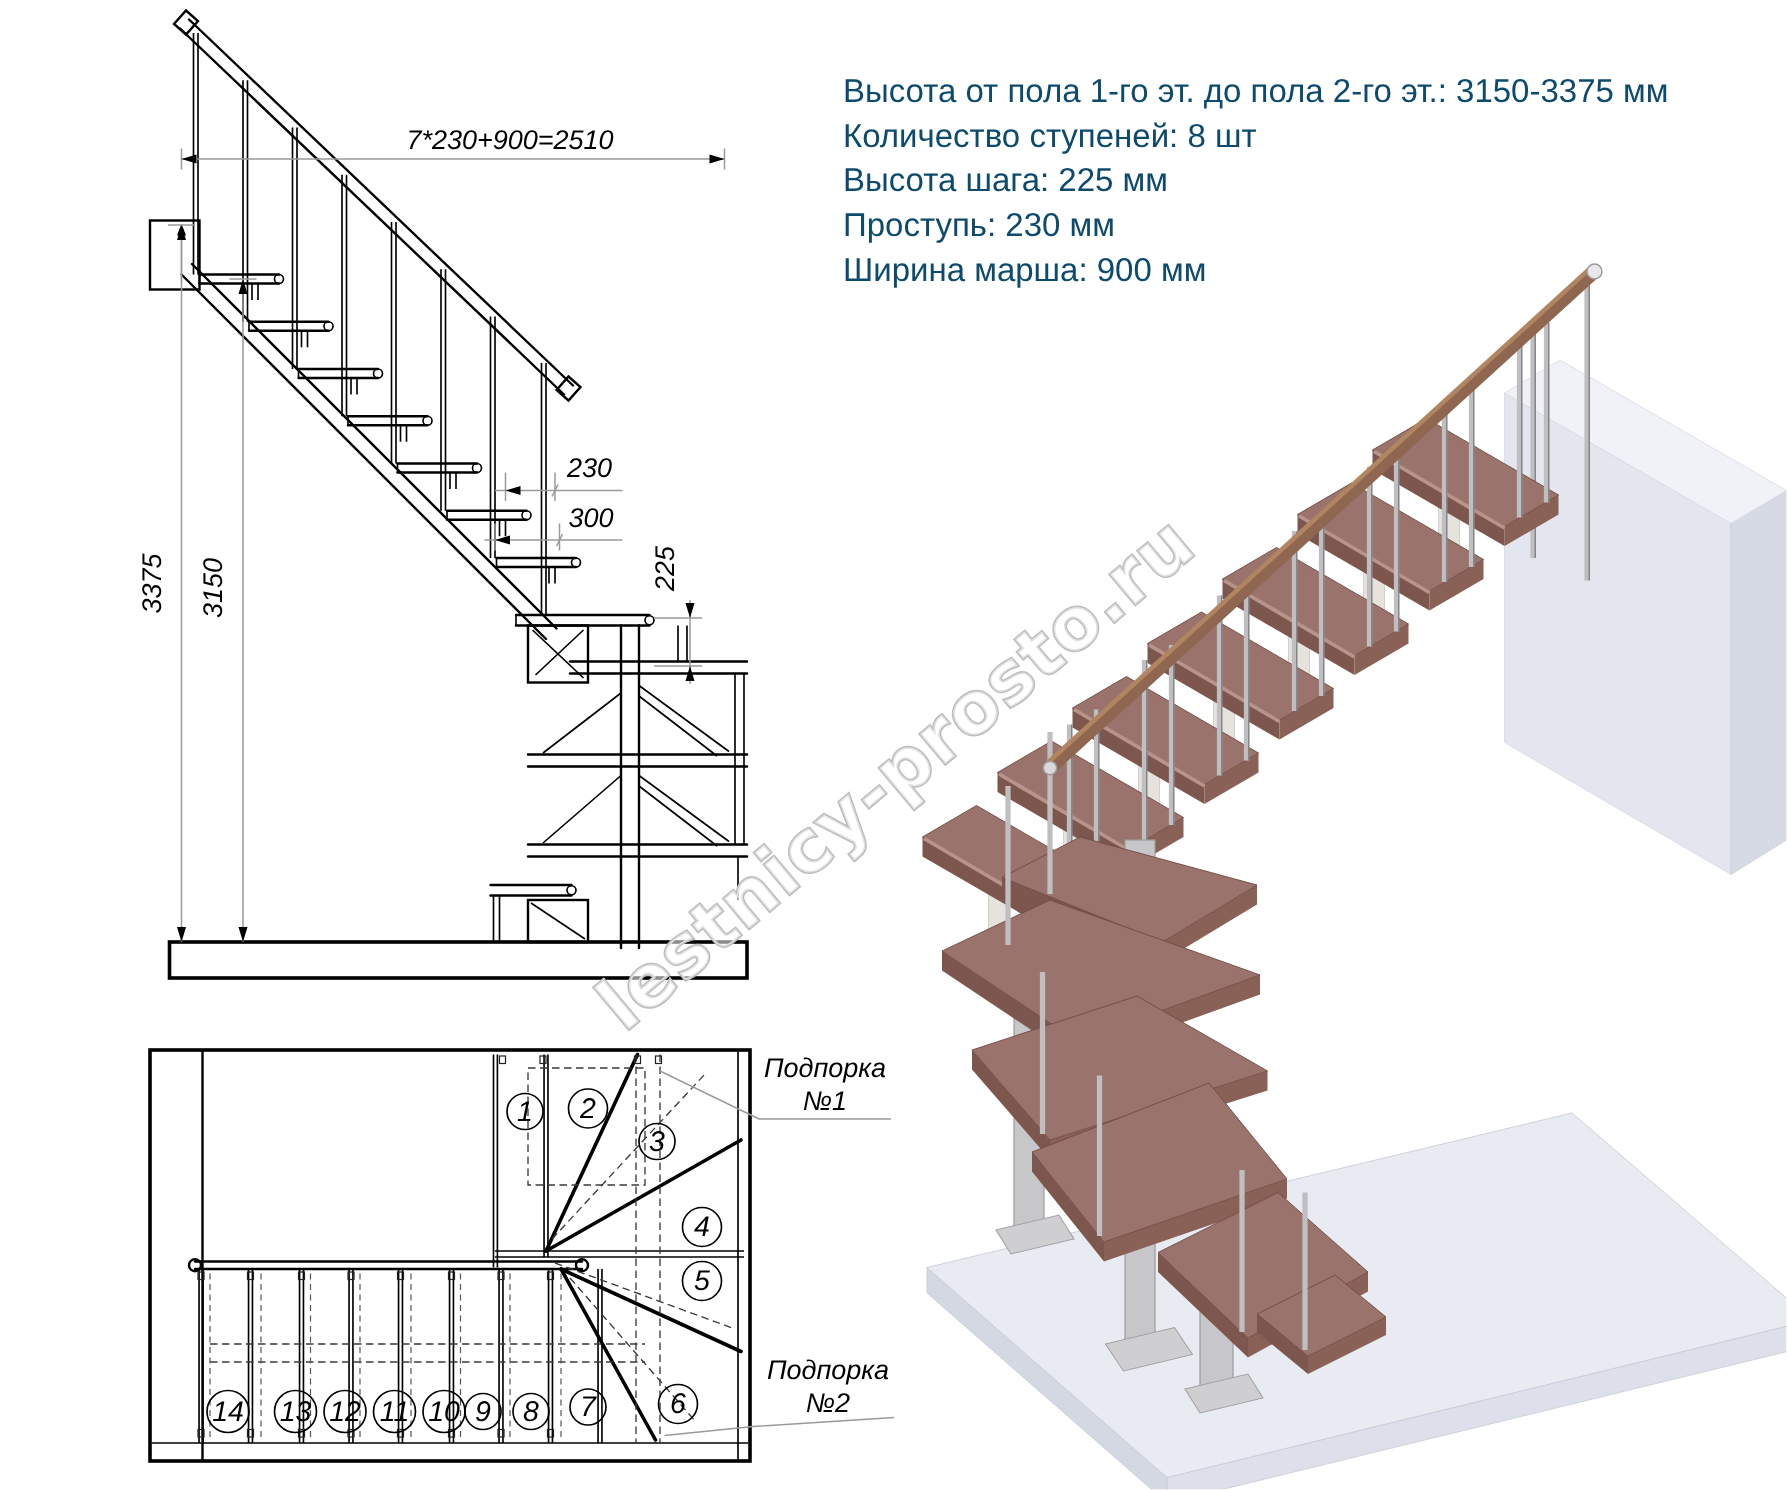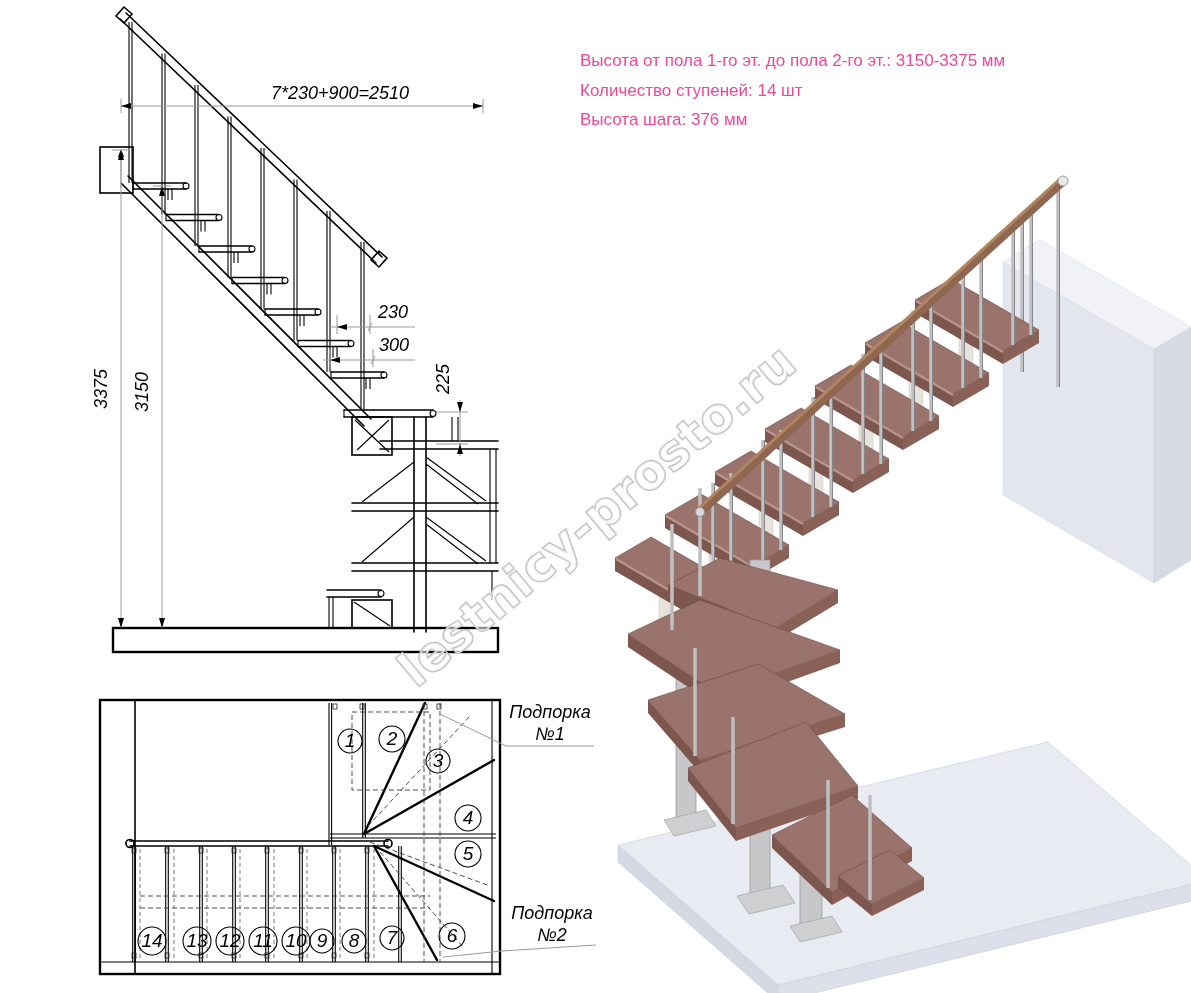--- a/index.html
+++ b/index.html
@@ -1,21 +1,21 @@
 <!DOCTYPE html>
 <html><head>
 <meta charset="utf-8">
 <style>
   html,body{margin:0;padding:0;background:#ffffff;}
   .stage{position:relative;width:1191px;height:993px;background:#fff;overflow:hidden;
          font-family:"Liberation Sans",sans-serif;}
   .stage svg{position:absolute;left:0;top:0;}
   
-  .specs{position:absolute;left:580px;top:46px;width:520px;color:#ec4899;
-         font-size:17px;line-height:29.7px;white-space:nowrap;}
+  .specs{position:absolute;left:562px;top:46px;width:520px;color:#0c4a6e;
+         font-size:22px;line-height:29.7px;white-space:nowrap;}
   
   .ln  {stroke:#000;stroke-width:1.6;fill:none;stroke-linecap:round;}
   .ln2 {stroke:#000;stroke-width:2.4;fill:none;stroke-linecap:round;}
   .thin{stroke:#000;stroke-width:1.1;fill:none;}
   .dim {stroke:#9a9a9a;stroke-width:1;fill:none;}
   .dimtxt{font-family:"Liberation Sans",sans-serif;font-style:italic;font-size:18px;fill:#000;}
   .plannum{font-family:"Liberation Sans",sans-serif;font-style:italic;font-size:19px;fill:#000;}
   .dash {stroke:#3a3a3a;stroke-width:0.9;fill:none;stroke-dasharray:5 3;}
   .dashf{stroke:#555;stroke-width:0.8;fill:none;stroke-dasharray:4 3;}
   .arrow{fill:#000;stroke:none;}
@@ -439,17 +439,19 @@
       <text class="sup" x="552" y="919" text-anchor="middle">Подпорка</text>
       <text class="sup" x="552" y="941" text-anchor="middle">№2</text>
     </g>
   </g>
 
   <text class="wmtxt" transform="translate(608,528) rotate(-40)" text-anchor="middle">lestnicy-prosto.ru</text>
 </svg>
 
   <div class="specs">
     <div>Высота от пола 1-го эт. до пола 2-го эт.: 3150-3375 мм</div>
-    <div>Количество ступеней: 14 шт</div>
-    <div>Высота шага: 376 мм</div>
+    <div>Количество ступеней: 8 шт</div>
+    <div>Высота шага: 225 мм</div>
+    <div>Проступь: 230 мм</div>
+    <div>Ширина марша: 900 мм</div>
   </div>
 
 </div>
 
 </body></html>

